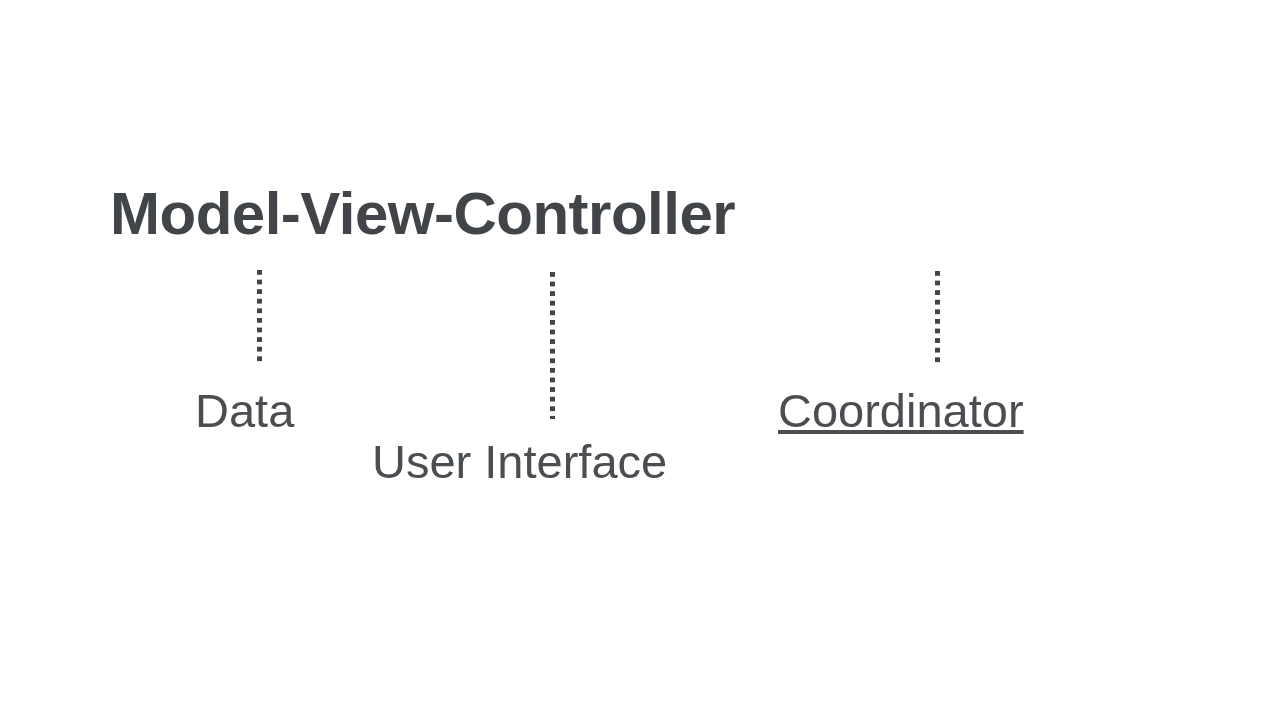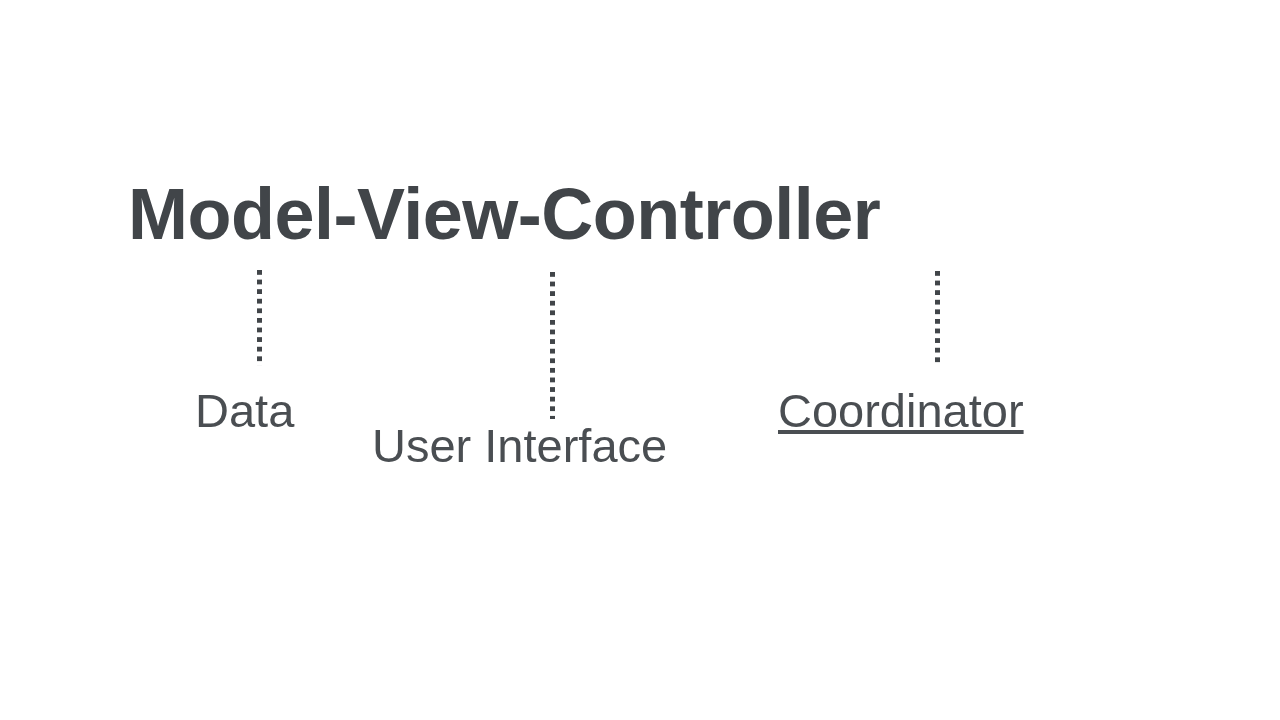--- a/index.html
+++ b/index.html
@@ -18,24 +18,24 @@
   #slide {
     position: relative;
     width: 1280px;
     height: 720px;
     background: #ffffff;
   }
 
   
   .title {
     position: absolute;
-    left: 128px;
+    left: 110px;
     top: 162px;
     width: 1070px;
-    font-size: 72px;
+    font-size: 60px;
     font-weight: 700;
     letter-spacing: -0.5px;
     line-height: 104px;
     color: #414549;
     white-space: nowrap;
   }
 
   
   .leader {
     position: absolute;
@@ -79,21 +79,21 @@
     white-space: nowrap;
   }
 
   .label-data {
     left: 195px;
     top: 387px;
   }
 
   .label-ui {
     left: 372px;
-    top: 422px;
+    top: 438px;
   }
 
   .label-coordinator {
     left: 778px;
     top: 387px;
     text-decoration: underline;
   }
 </style>
 </head>
 <body>

